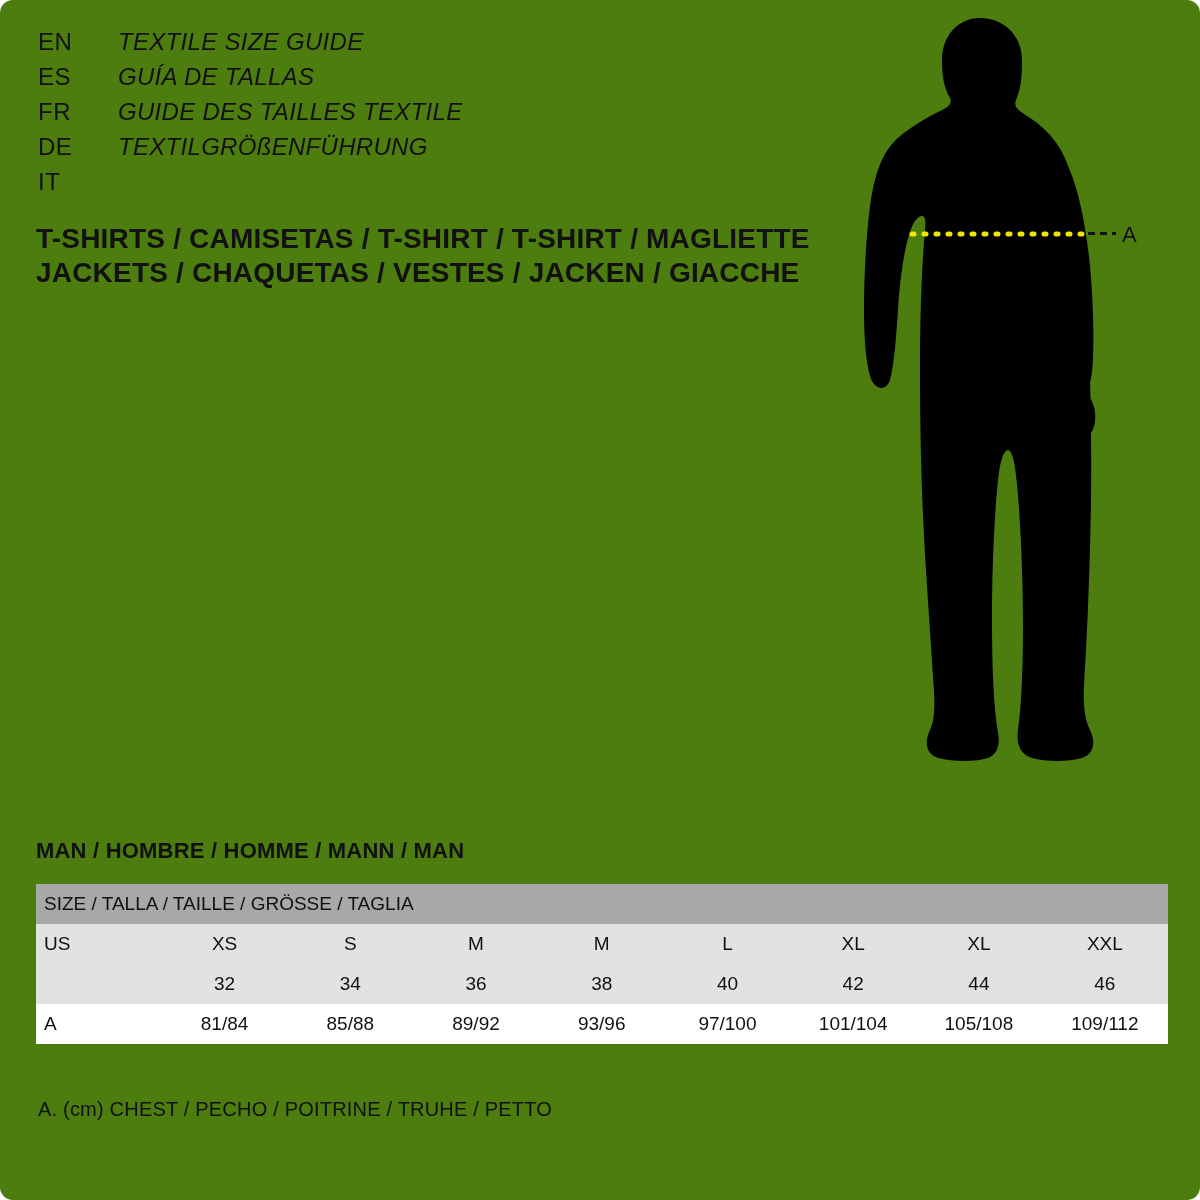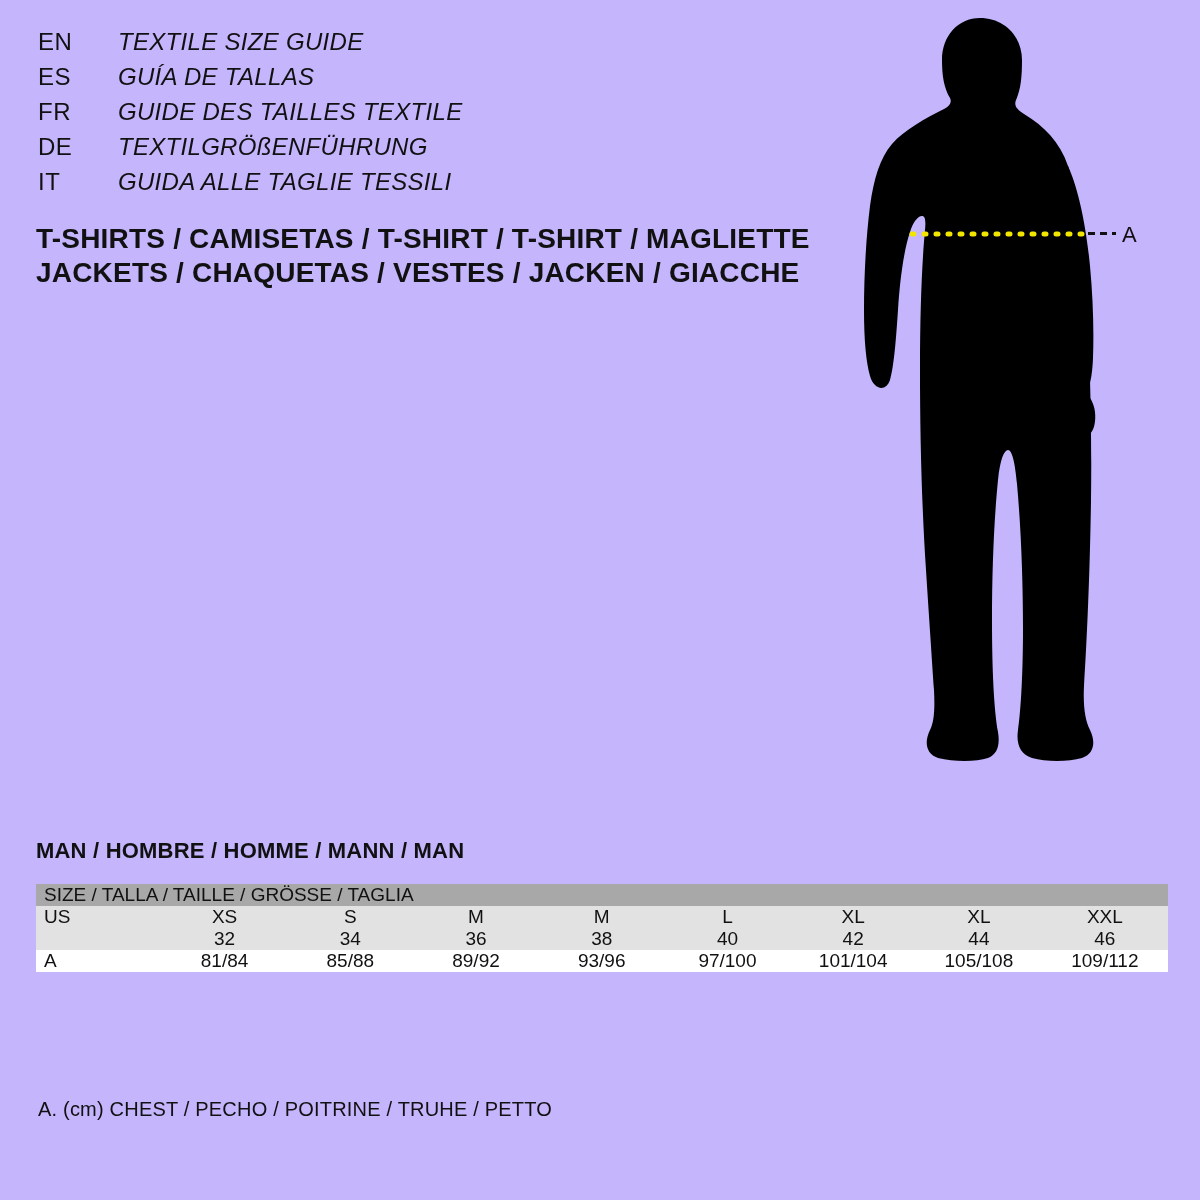--- a/index.html
+++ b/index.html
@@ -8,22 +8,23 @@
     background: #ffffff;
   }
   body {
     font-family: "Liberation Sans", sans-serif;
     color: #111111;
   }
   #page {
     position: relative;
     width: 1200px;
     height: 1200px;
-    background: #c4b5fd;
+    background: #4d7c0f;
     overflow: hidden;
+    border-radius: 13px;
   }
 
   
   .lang-block {
     position: absolute;
     left: 38px;
     top: 28px;
     width: 720px;
   }
   .lang-row {
@@ -103,21 +104,21 @@
   }
   table.size-table {
     border-collapse: collapse;
     width: 1132px;
     table-layout: fixed;
     font-size: 19px;
     color: #111111;
   }
   table.size-table td {
     padding: 0;
-    height: 22px;
+    height: 40px;
     vertical-align: middle;
   }
   .col-label {
     width: 168px;
     text-align: left;
     padding-left: 8px !important;
   }
   .val {
     text-align: center;
   }
@@ -158,21 +159,20 @@
     <div class="lang-row">
       <span class="lang-code">FR</span>
       <span class="lang-text">GUIDE DES TAILLES TEXTILE</span>
     </div>
     <div class="lang-row">
       <span class="lang-code">DE</span>
       <span class="lang-text">TEXTILGRÖßENFÜHRUNG</span>
     </div>
     <div class="lang-row">
       <span class="lang-code">IT</span>
-      <span class="lang-text">GUIDA ALLE TAGLIE TESSILI</span>
     </div>
   </div>
 
   <div class="category-block">
     <div class="category-line">T-SHIRTS / CAMISETAS / T-SHIRT / T-SHIRT / MAGLIETTE</div>
     <div class="category-line">JACKETS / CHAQUETAS / VESTES / JACKEN / GIACCHE</div>
   </div>
 
   <div class="figure-wrap">
     <svg width="340" height="790" viewBox="0 0 340 790" xmlns="http://www.w3.org/2000/svg" aria-hidden="true">

